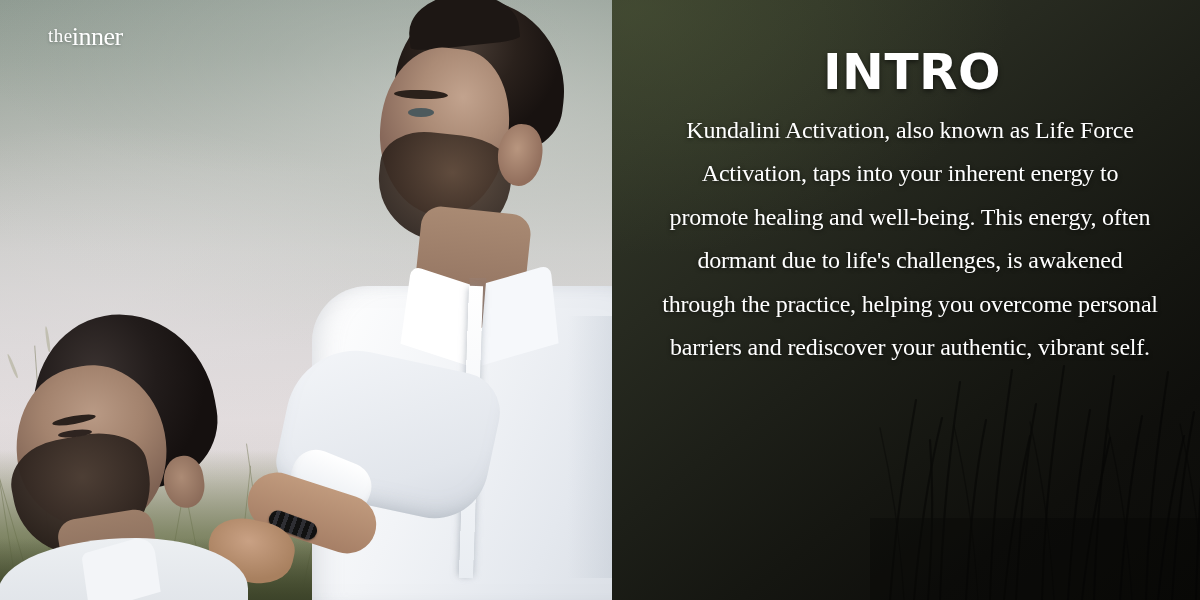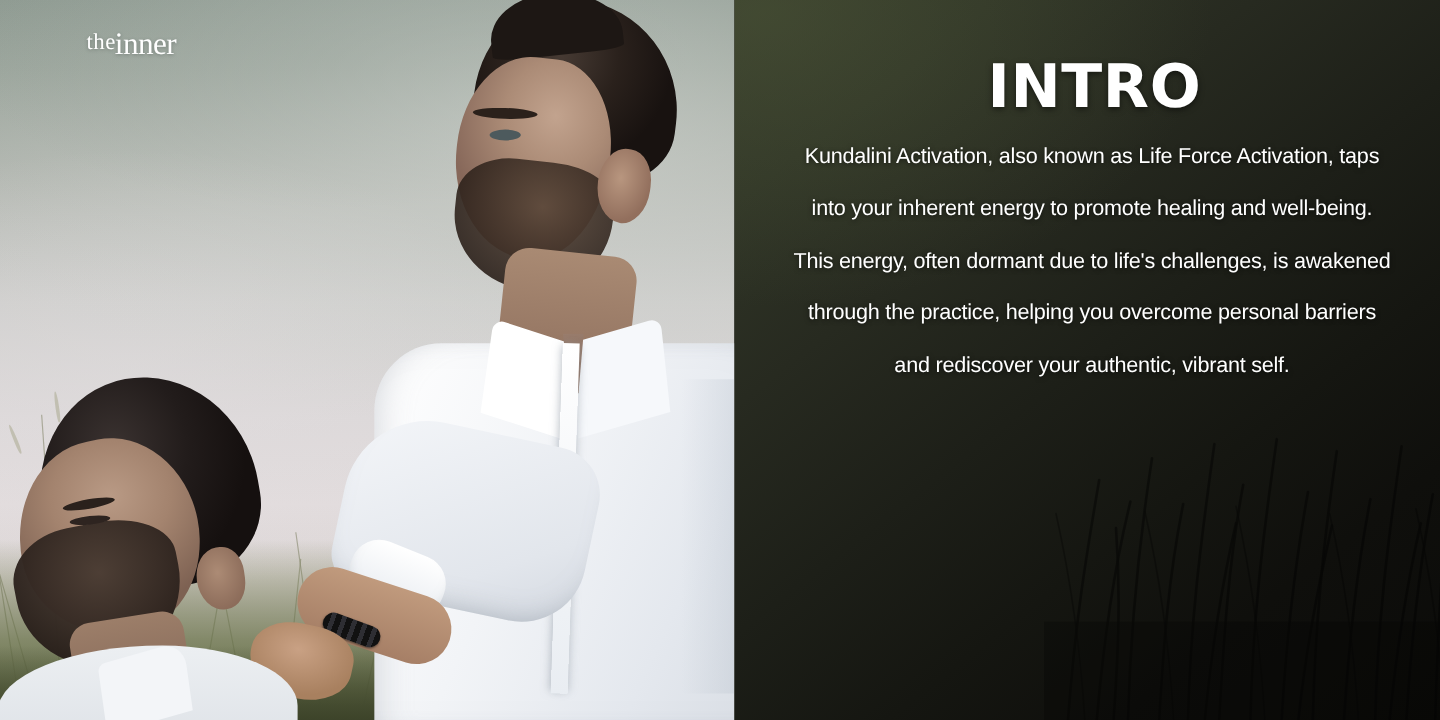--- a/index.html
+++ b/index.html
@@ -341,21 +341,20 @@
   
   .logo {
     position: absolute;
     left: 48px;
     top: 26px;
     color: #ffffff;
     font-family: "Liberation Serif", "DejaVu Serif", serif;
     line-height: .88;
     text-shadow: 0 1px 3px rgba(40,50,45,.35);
     user-select: none;
-    margin-left: 24px;
   }
   .logo-row1 {
     display: flex;
     align-items: flex-end;
     white-space: nowrap;
   }
   .logo-the {
     font-size: 19px;
     letter-spacing: .5px;
     position: relative;
@@ -421,22 +420,22 @@
     font-size: 50px;
     font-weight: 700;
     letter-spacing: .5px;
     color: #ffffff;
     text-shadow: 0 2px 5px rgba(0,0,0,.55);
     line-height: 1.05;
   }
 
   .body-copy {
     margin: 0;
-    font-family: Liberation Sans, sans-serif;
-    font-size: 18px;
+    font-family: Liberation Serif, serif;
+    font-size: 24px;
     font-weight: 400;
     line-height: 43.5px;
     color: #ffffff;
     letter-spacing: -.2px;
     text-shadow: 0 1px 4px rgba(0,0,0,.6);
     max-width: 500px;
   }
 </style>
 </head>
 <body>

